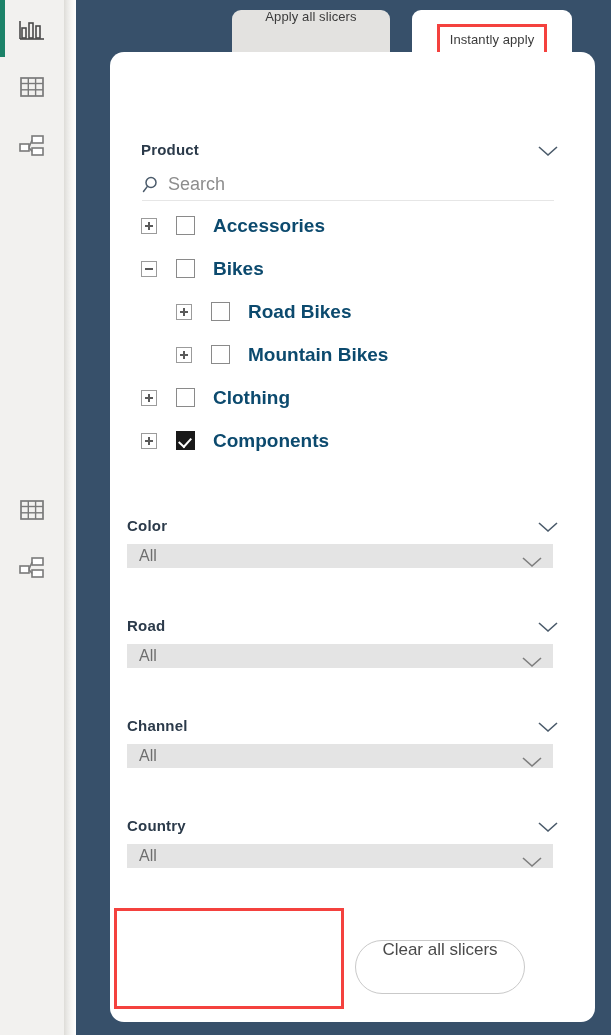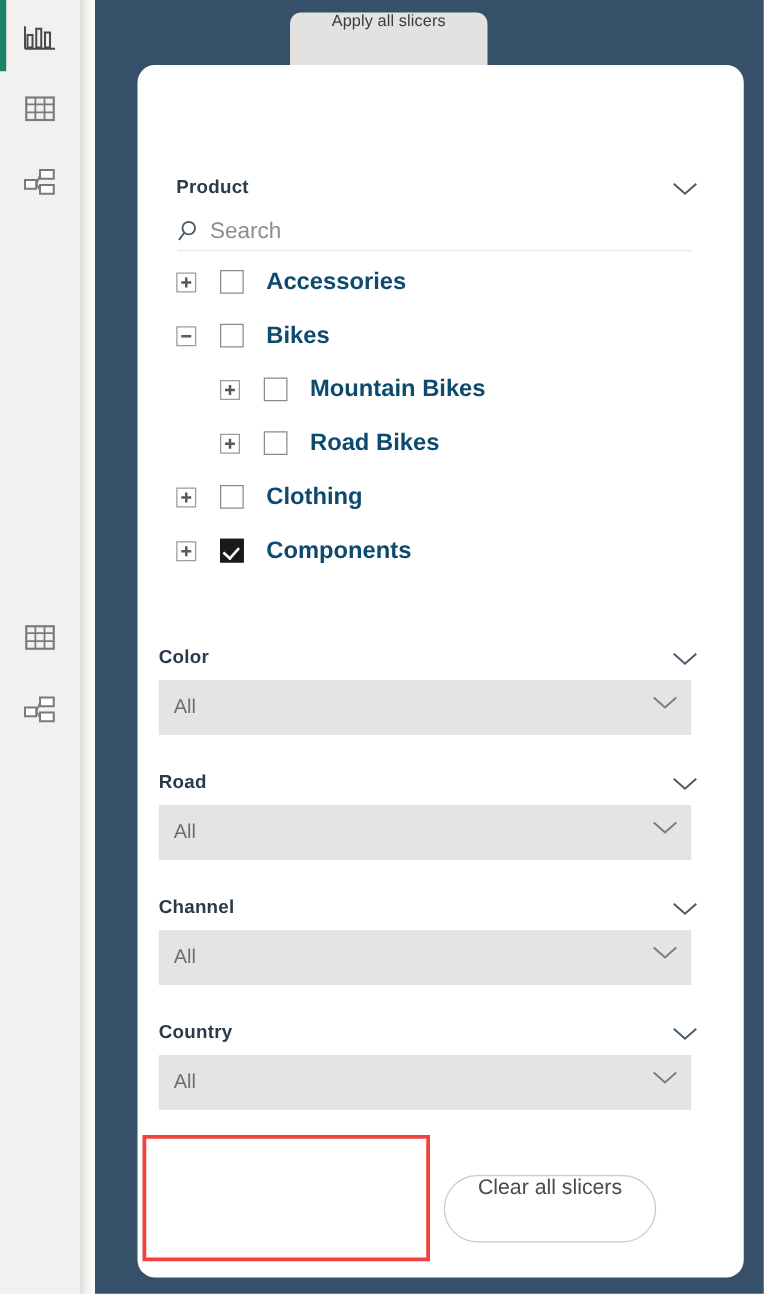--- a/index.html
+++ b/index.html
@@ -214,21 +214,21 @@
     font-weight: bold;
   }
 
   
   .dd-slicer { position: absolute; left: 127px; width: 432px; }
   .dd-title { position: absolute; left: 0; top: 0; }
   .dd-chev { right: 0; top: 2px; }
   .dd-box {
     position: absolute;
     left: 0; top: 26px;
-    width: 426px; height: 44px;
+    width: 426px; height: 24px;
     background: #E4E4E4;
     box-sizing: border-box;
     display: flex;
     align-items: center;
   }
   .dd-value {
     font-size: 16px;
     color: #6e6e6e;
     margin-left: 12px;
     line-height: 1;
@@ -267,20 +267,23 @@
 </style>
 </head>
 <body>
 
 <div id="app">
 
   <div class="navy"></div>
 
   <div class="tab" id="tab-apply-all">
     <span class="tab-label">Apply all slicers</span>
+  </div>
+  <div class="tab" id="tab-instant">
+    <span class="tab-label">Instantly apply</span>
   </div>
 
   <div class="card"></div>
   <div class="card-tab-joint"></div>
 
   <div class="slicer" id="product-slicer">
 
     <div class="slicer-title" id="product-title">Product</div>
 
     <div class="chev" id="product-chev">
@@ -306,26 +309,26 @@
           <span class="tree-label">Accessories</span>
         </div>
         <div class="tree-row lvl1">
           <span class="expander"></span>
           <span class="cbox"></span>
           <span class="tree-label">Bikes</span>
         </div>
         <div class="tree-row lvl2">
           <span class="expander plus"></span>
           <span class="cbox"></span>
-          <span class="tree-label">Mountain Bikes</span>
+          <span class="tree-label">Road Bikes</span>
         </div>
         <div class="tree-row lvl2">
           <span class="expander plus"></span>
           <span class="cbox"></span>
-          <span class="tree-label">Road Bikes</span>
+          <span class="tree-label">Mountain Bikes</span>
         </div>
         <div class="tree-row lvl1">
           <span class="expander plus"></span>
           <span class="cbox"></span>
           <span class="tree-label">Clothing</span>
         </div>
         <div class="tree-row lvl1">
           <span class="expander plus"></span>
           <span class="cbox checked"></span>
           <span class="tree-label">Components</span>

